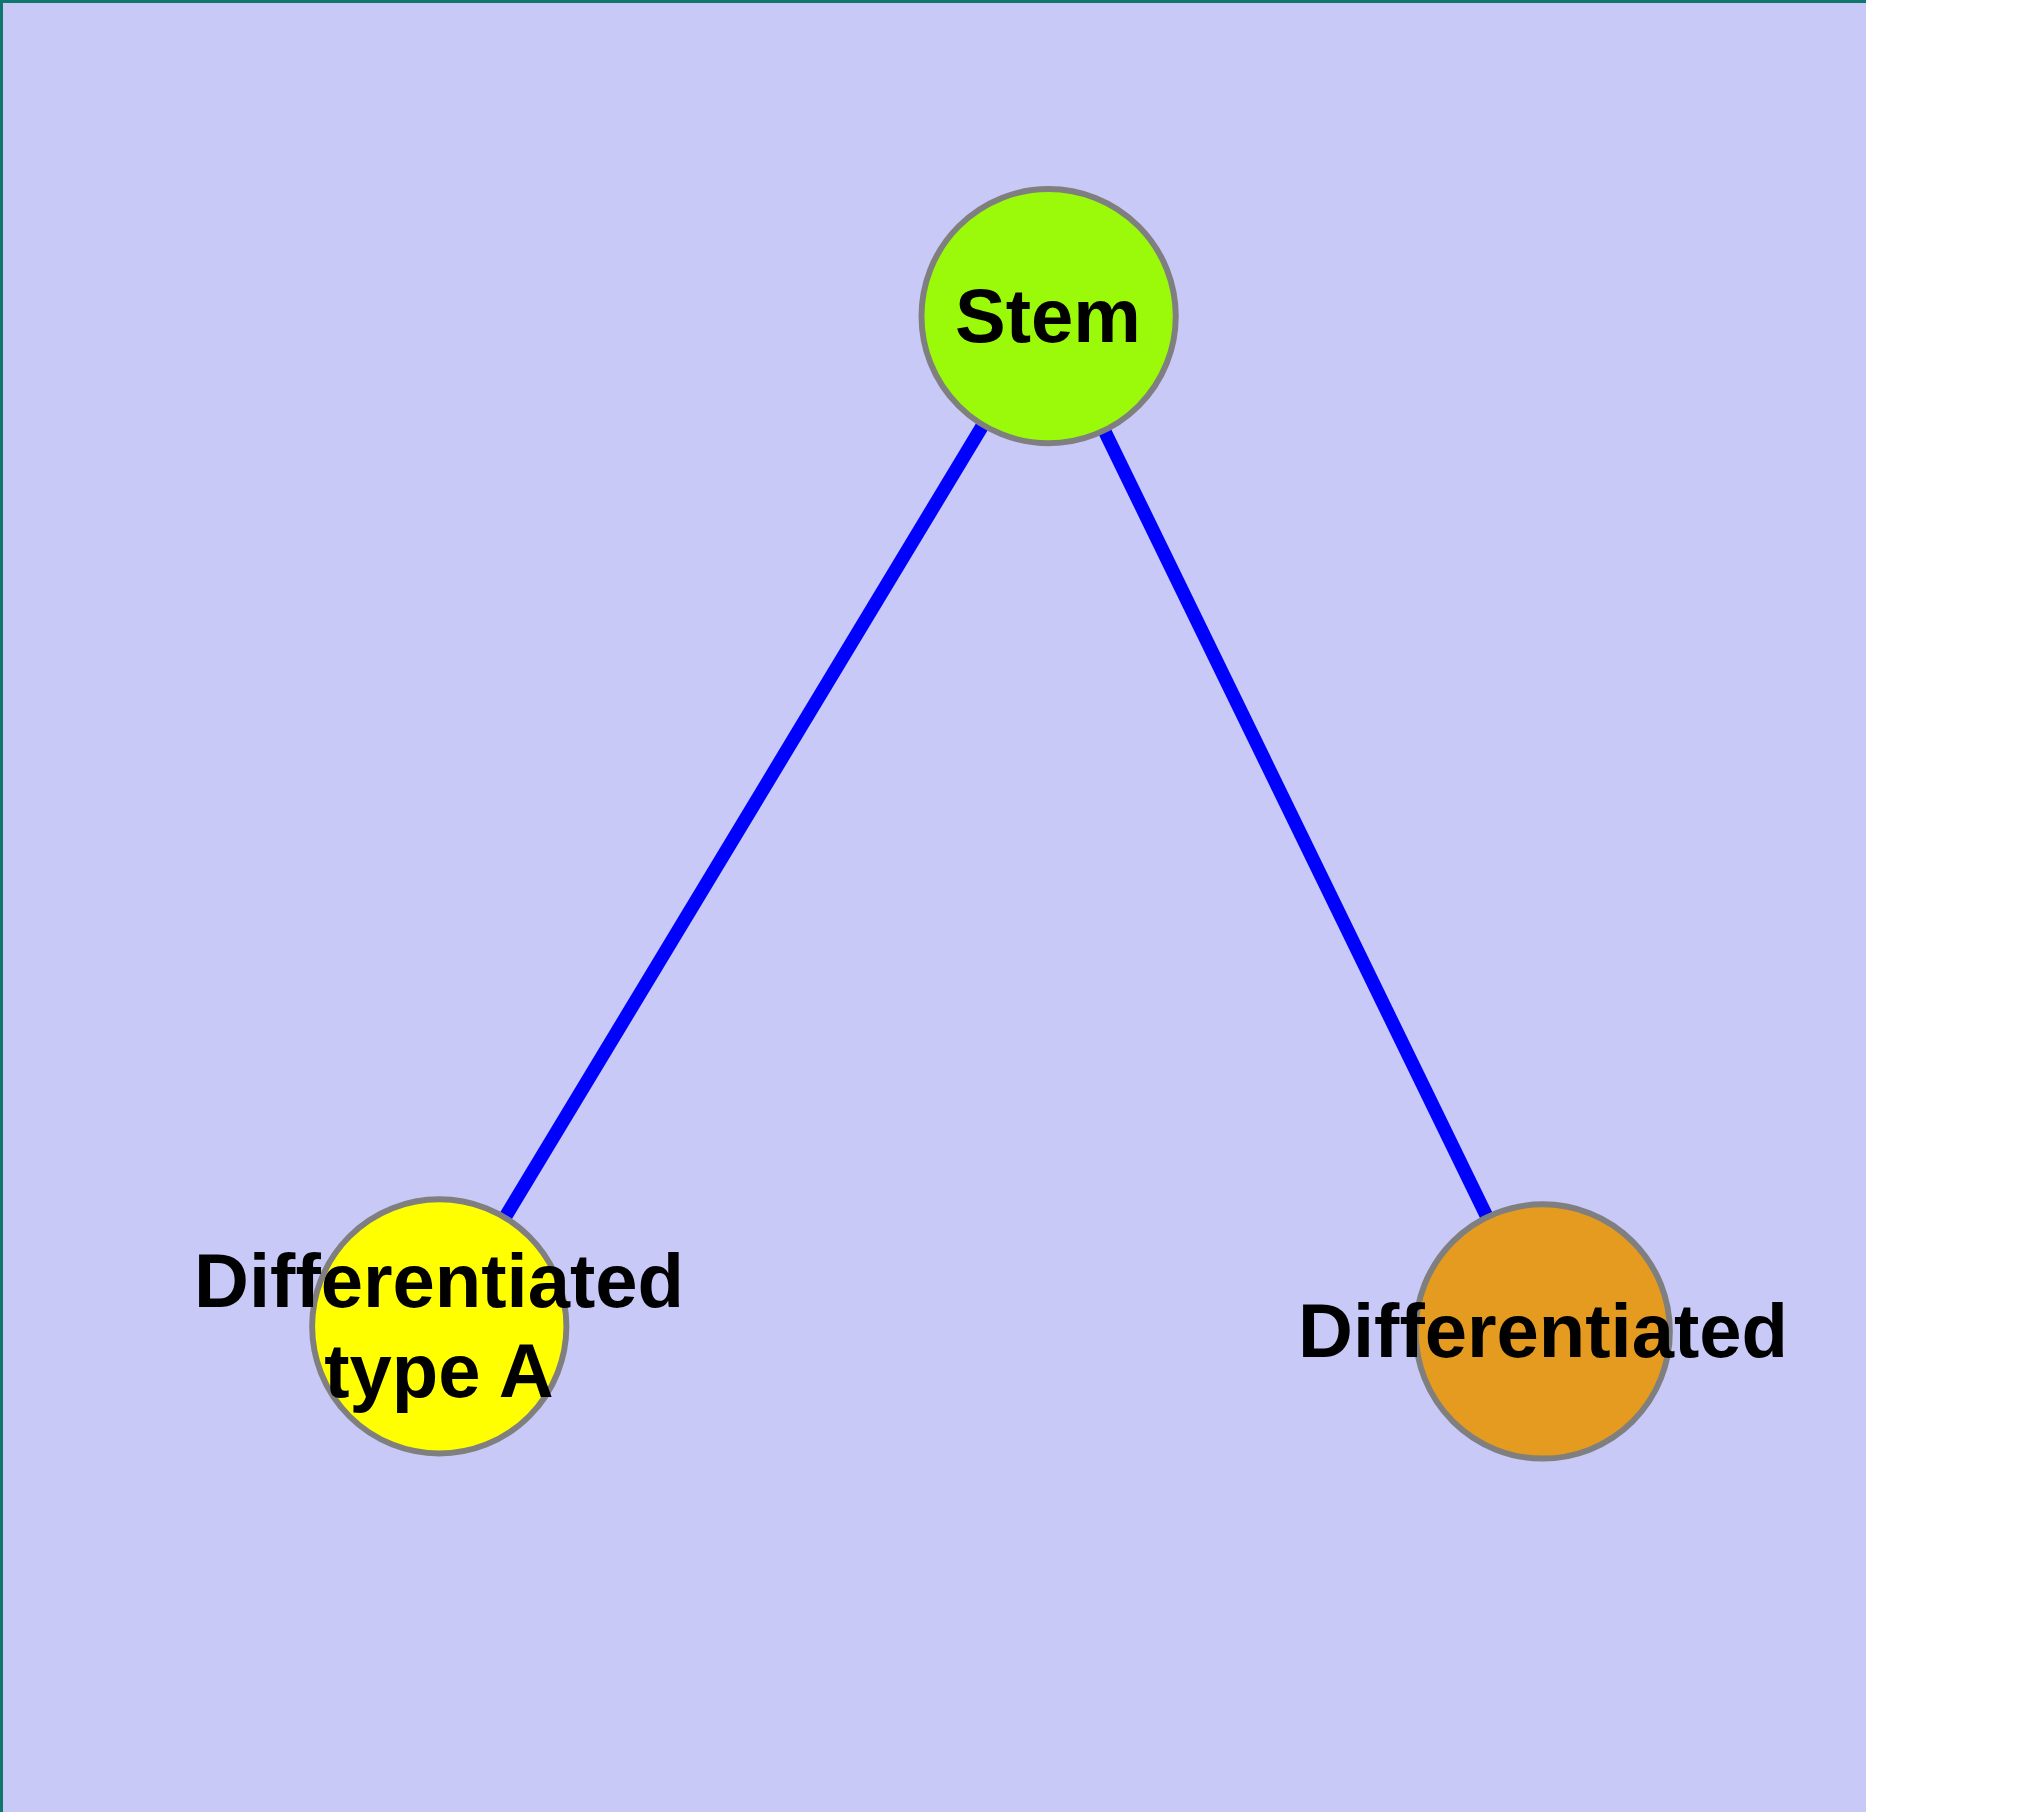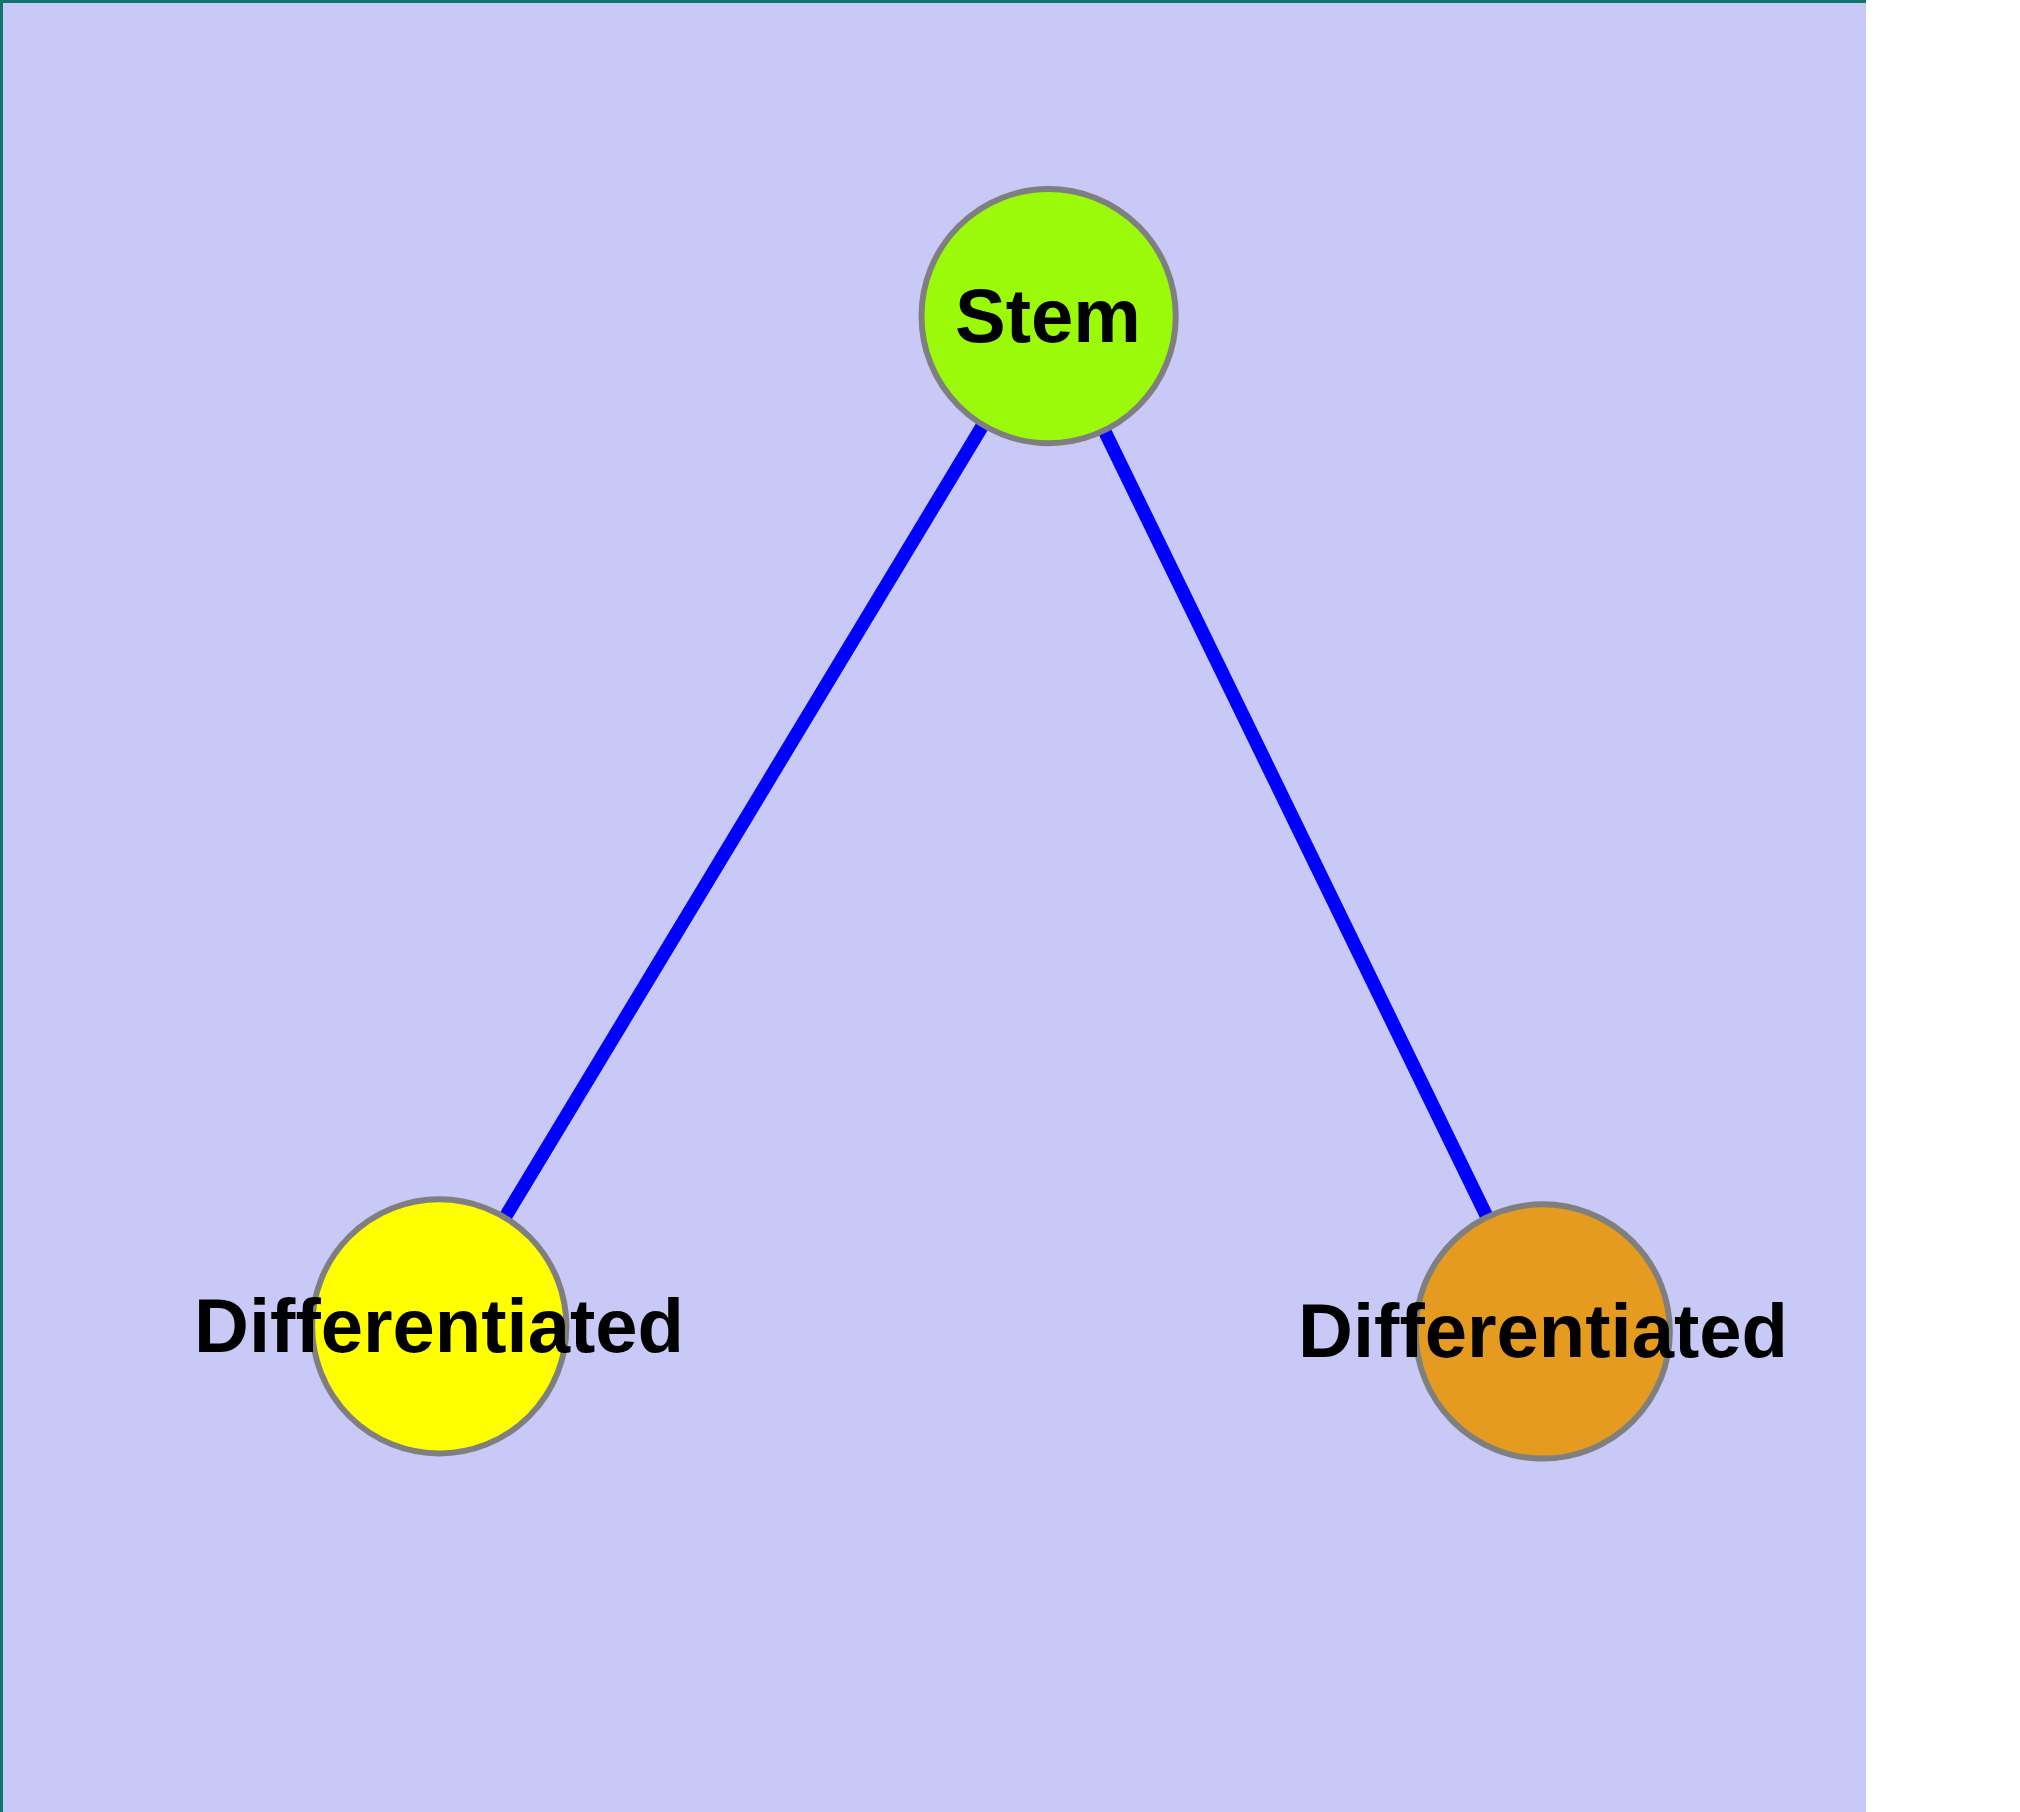--- a/index.html
+++ b/index.html
@@ -69,20 +69,21 @@
     <circle class="node-circle" cx="518" cy="1565" r="150" fill="#FFFF00"></circle>
     <circle class="node-circle" cx="1820" cy="1571" r="150" fill="#E49B20"></circle>
   </svg>
 
   <div class="node-label" style="left:1048px; top:316px;">
     <span>Stem</span>
   </div>
 
   <div class="node-label" style="left:439px; top:1326px;">
     <span>Differentiated</span>
+    <span>type A</span>
   </div>
 
   <div class="node-label" style="left:1543px; top:1331px;">
     <span>Differentiated</span>
   </div>
 
 </div>
 
 
 </body></html>

